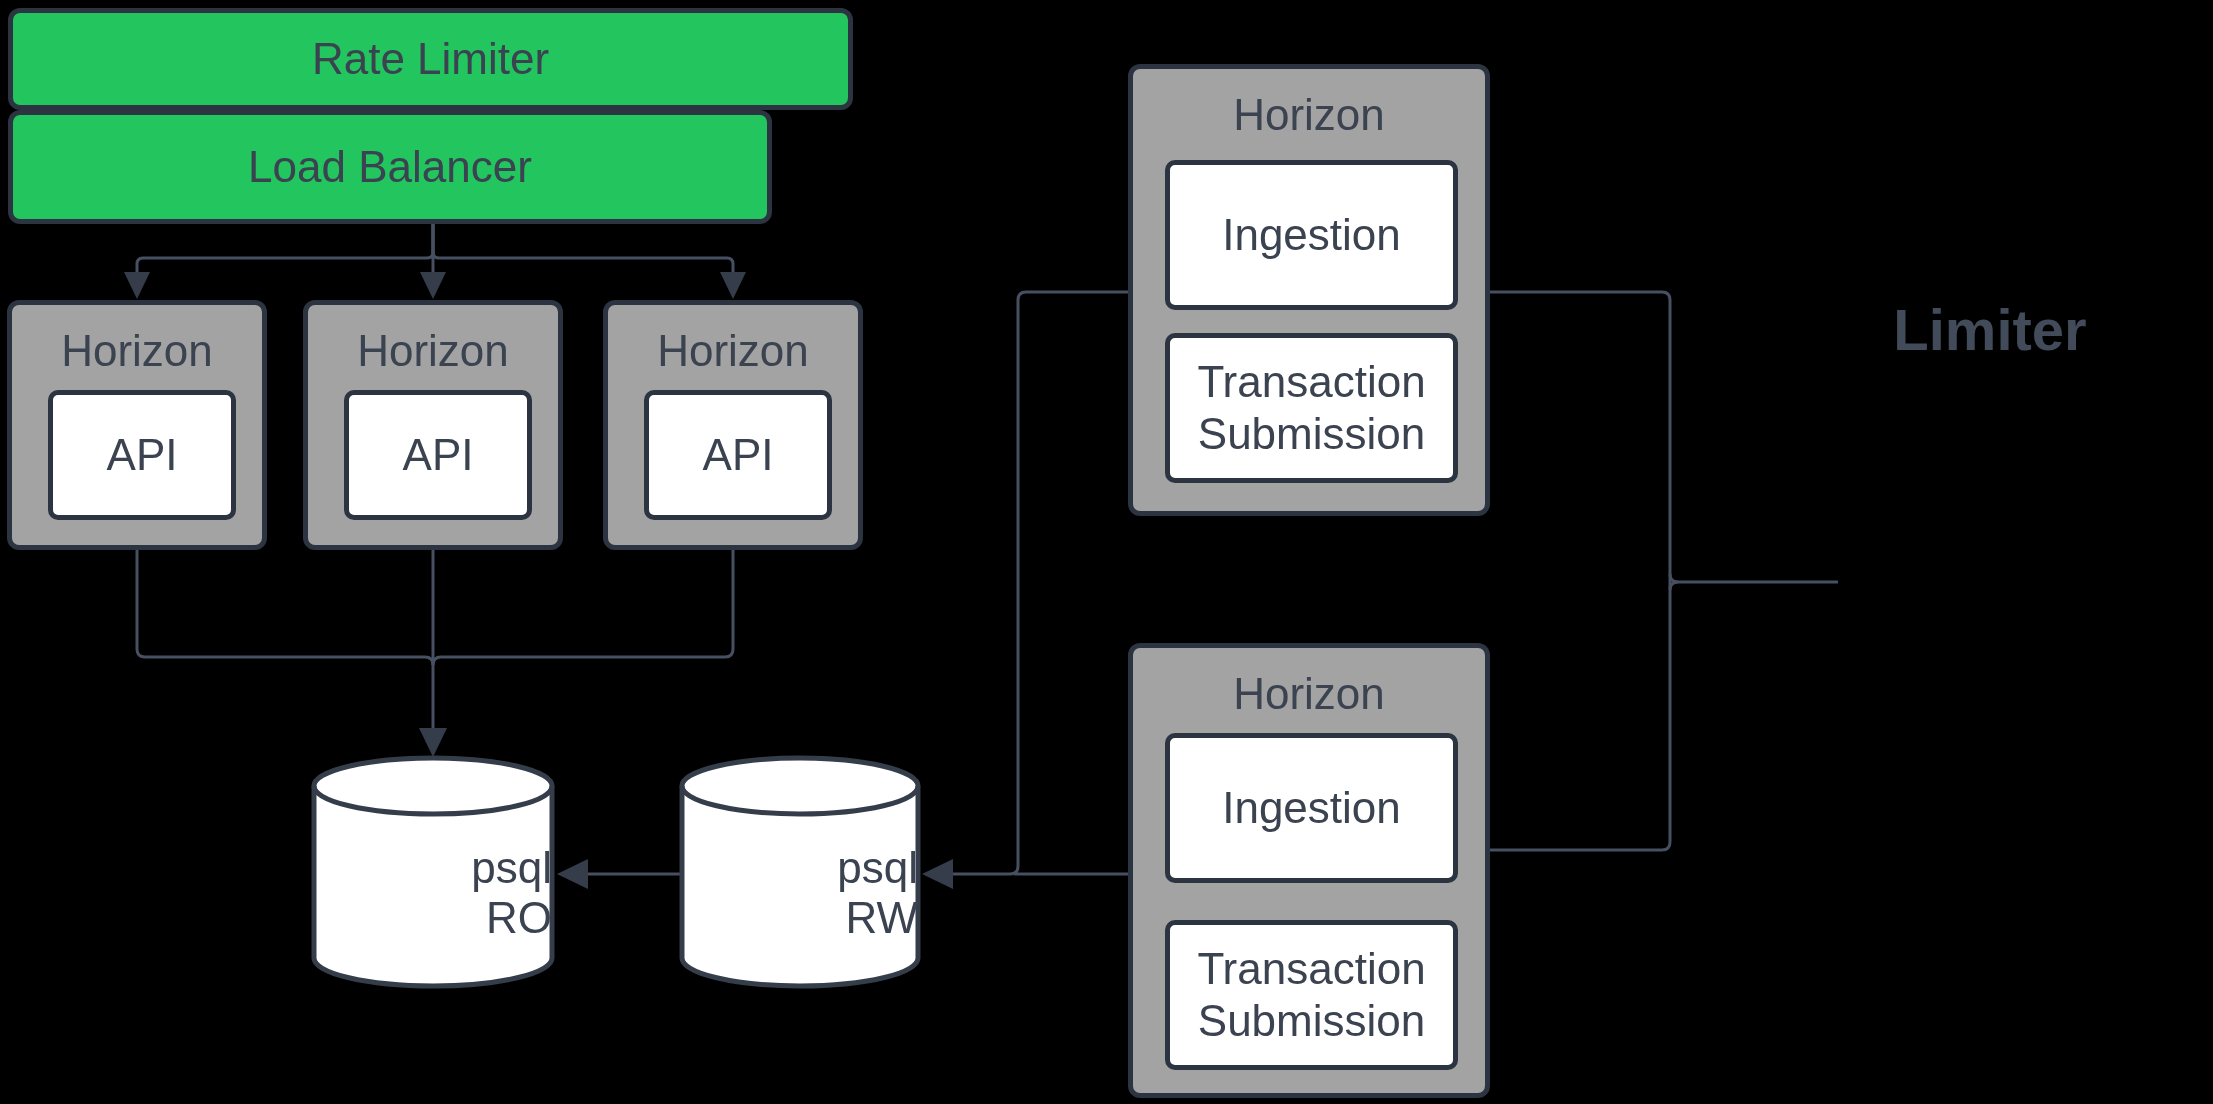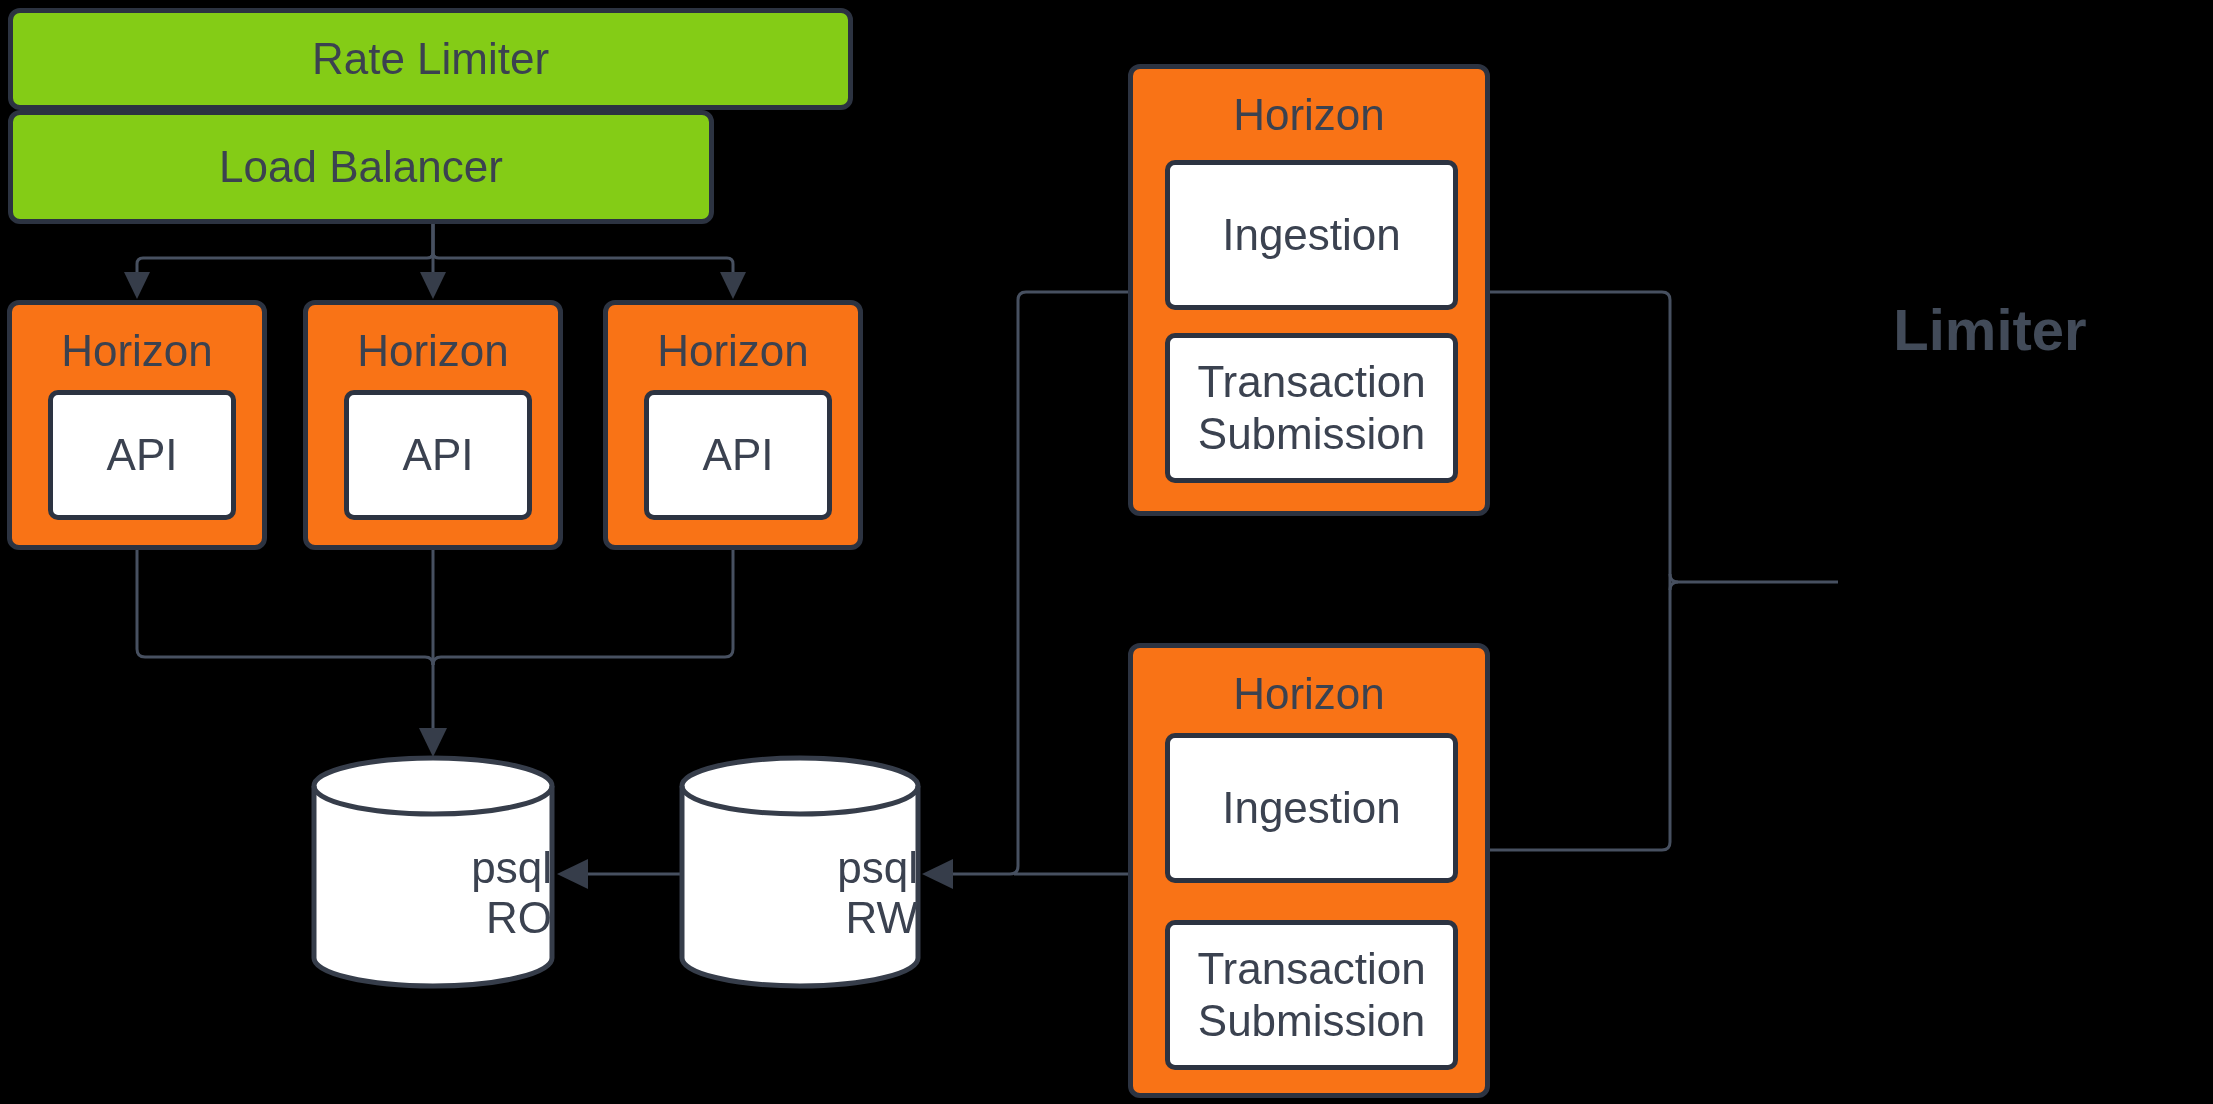--- a/index.html
+++ b/index.html
@@ -14,39 +14,39 @@
     width: 2213px; height: 1104px;
     background: #000000;
   }
   svg.connector-layer {
     position: absolute; left: 0; top: 0;
     width: 2213px; height: 1104px;
     z-index: 1;
   }
   .node {
     position: absolute;
-    background: #84cc16;
+    background: #22c55e;
     border: 5px solid #2c3341;
     border-radius: 12px;
     box-sizing: border-box;
     z-index: 2;
     display: flex;
     align-items: center;
     justify-content: center;
   }
   .node .lbl, .lbl {
     color: #3b4250;
     font-size: 44px;
     line-height: 52px;
     text-align: center;
     white-space: nowrap;
   }
   .group-node {
     position: absolute;
-    background: #f97316;
+    background: #a3a3a3;
     border: 5px solid #2c3341;
     border-radius: 12px;
     box-sizing: border-box;
     z-index: 2;
   }
   .group-title {
     position: absolute;
     left: 0; right: 0;
     text-align: center;
     color: #3b4250;
@@ -125,21 +125,21 @@
       <path fill="none" d="M 314,786 A 119,28 0 0 0 552,786"></path>
       <path d="M 682,786 A 118,28 0 0 1 918,786 L 918,958 A 118,28 0 0 1 682,958 Z"></path>
       <path fill="none" d="M 682,786 A 118,28 0 0 0 918,786"></path>
     </g>
   </svg>
 
   <div class="node" style="left:8px; top:8px; width:845px; height:102px;">
     <div class="lbl">Rate Limiter</div>
   </div>
 
-  <div class="node" style="left:8px; top:110px; width:706px; height:114px;">
+  <div class="node" style="left:8px; top:110px; width:764px; height:114px;">
     <div class="lbl">Load Balancer</div>
   </div>
 
   <div class="group-node" style="left:7px; top:300px; width:260px; height:250px;">
     <div class="group-title" style="top:20px;">Horizon</div>
     <div class="inner-node" style="left:36px; top:85px; width:188px; height:130px;">
       <div class="lbl">API</div>
     </div>
   </div>
 

